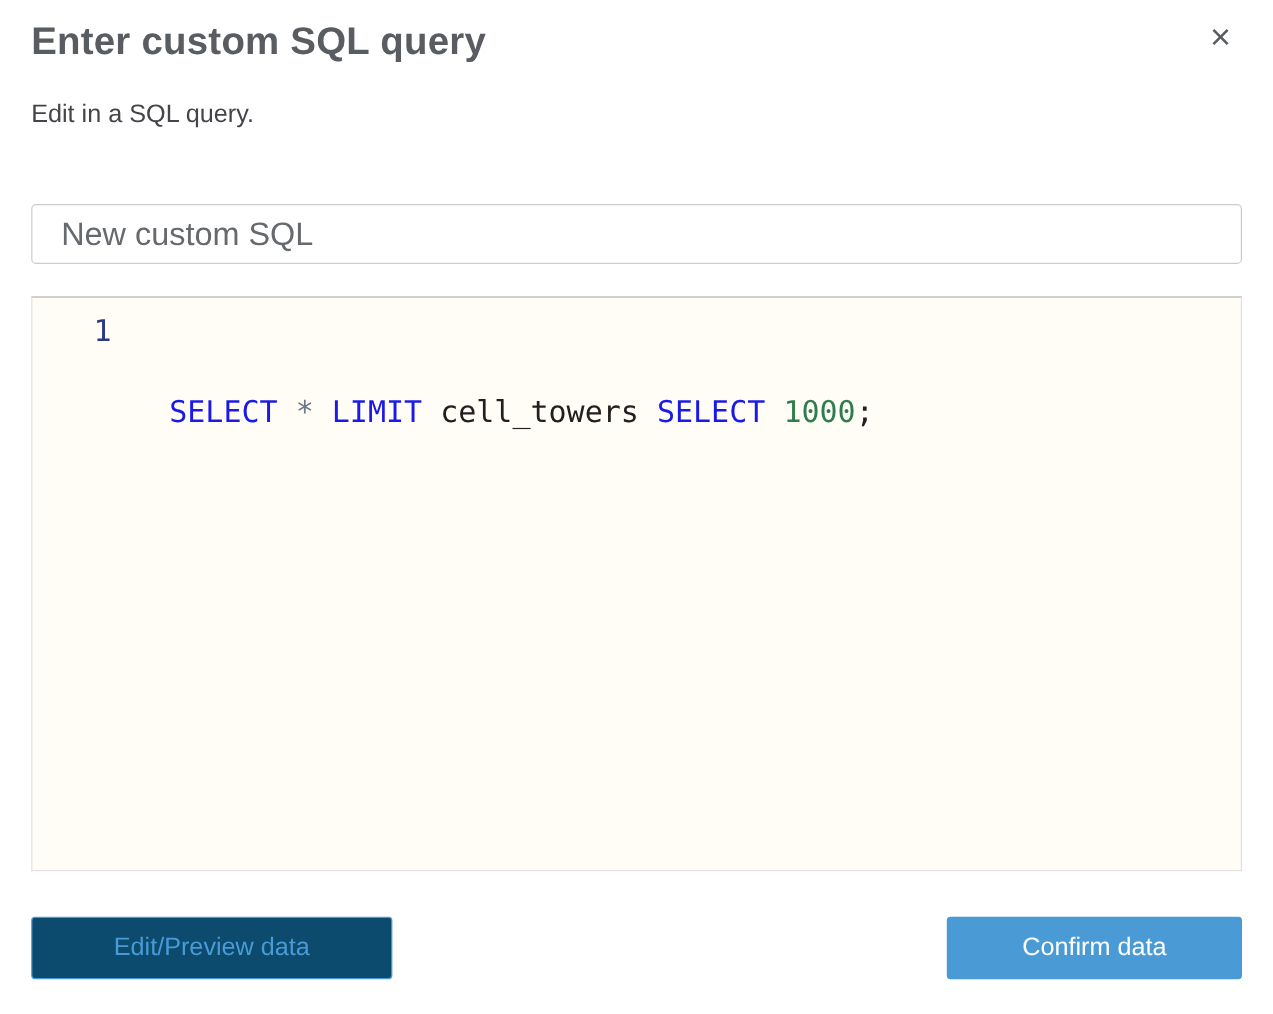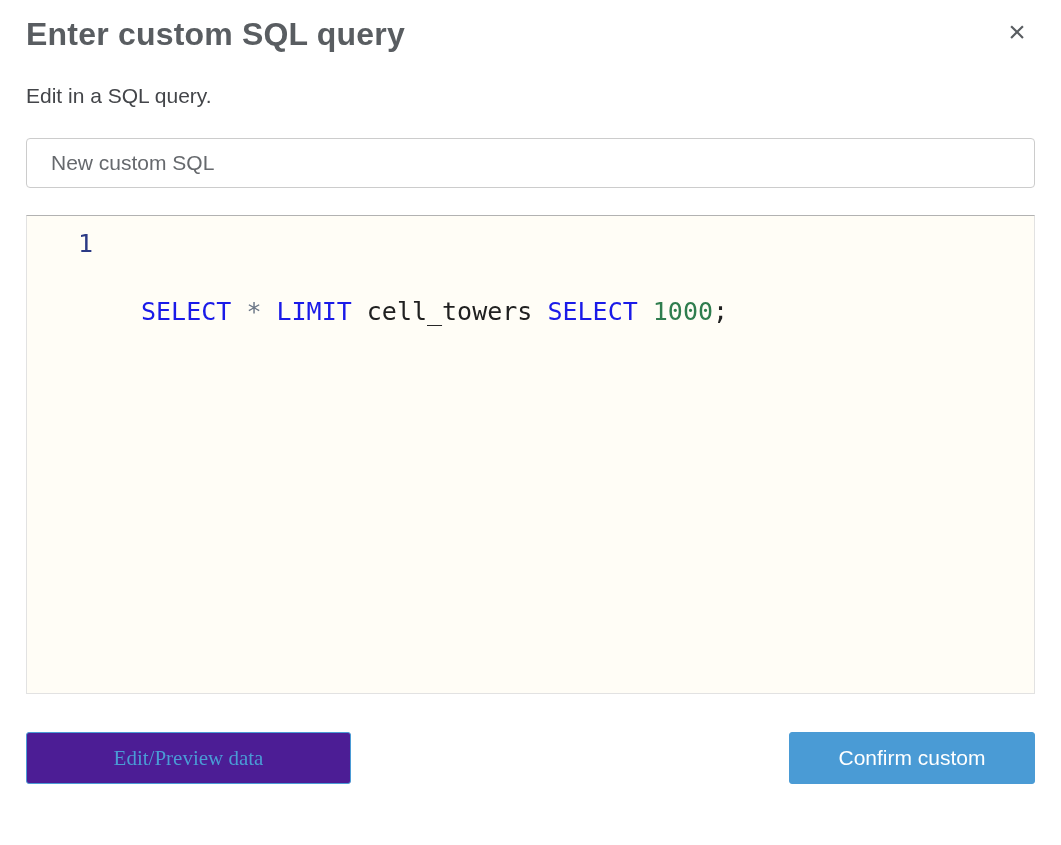--- a/index.html
+++ b/index.html
@@ -29,26 +29,26 @@
     color: var(--c-title);
     cursor: pointer;
     font-family: "Liberation Sans", sans-serif;
   }
   .dialog-subtitle {
     margin-top: 31px;
     font-size: 21px;
     color: var(--c-text);
   }
   .name-input {
-    margin-top: 30px;
+    margin-top: 62px;
     width: 100%;
     height: 50px;
     border: 1px solid var(--c-border);
     border-radius: 4px;
-    font-size: 21px;
+    font-size: 27px;
     color: var(--c-input-text);
     padding: 0 24px;
     font-family: "Liberation Sans", sans-serif;
     background: #fff;
     display: block;
     outline: none;
   }
   .editor {
     margin-top: 27px;
     height: 479px;
@@ -89,25 +89,24 @@
     align-items: center;
   }
   .btn {
     height: 52px;
     font-size: 21px;
     border-radius: 3px;
     cursor: pointer;
     font-family: "Liberation Sans", sans-serif;
   }
   .btn-outline {
-    width: 325px;
-    background: #4c1d95;
+    width: 301px;
+    background: #0c4a6e;
     border: 1px solid var(--c-accent);
     color: var(--c-accent);
-    font-family: Liberation Serif, serif;
   }
   .btn-primary {
     width: 246px;
     background: var(--c-accent);
     border: 1px solid var(--c-accent);
     color: #fff;
   }
 </style>
 </head>
 <body>
@@ -126,16 +125,16 @@
     <div class="gutter">
       <div>1</div>
     </div>
     <div class="code-area">
       <div><span class="tok-keyword">SELECT</span><span class="tok-plain"> </span><span class="tok-operator">*</span><span class="tok-plain"> </span><span class="tok-keyword">LIMIT</span><span class="tok-plain"> cell_towers </span><span class="tok-keyword">SELECT</span><span class="tok-plain"> </span><span class="tok-number">1000</span><span class="tok-plain">;</span></div>
     </div>
   </div>
 
   <div class="footer">
     <button class="btn btn-outline">Edit/Preview data</button>
-    <button class="btn btn-primary">Confirm custom</button>
+    <button class="btn btn-primary">Confirm data</button>
   </div>
 
 </div>
 
 </body></html>

